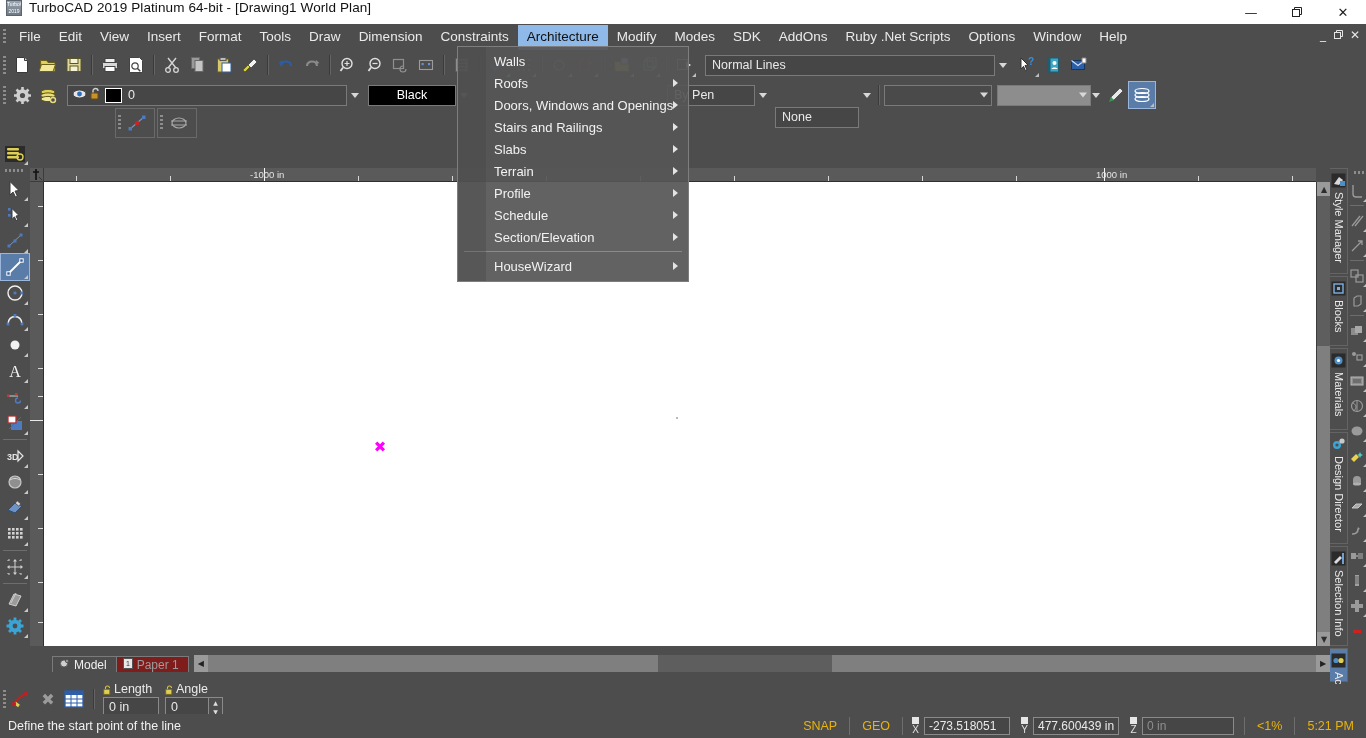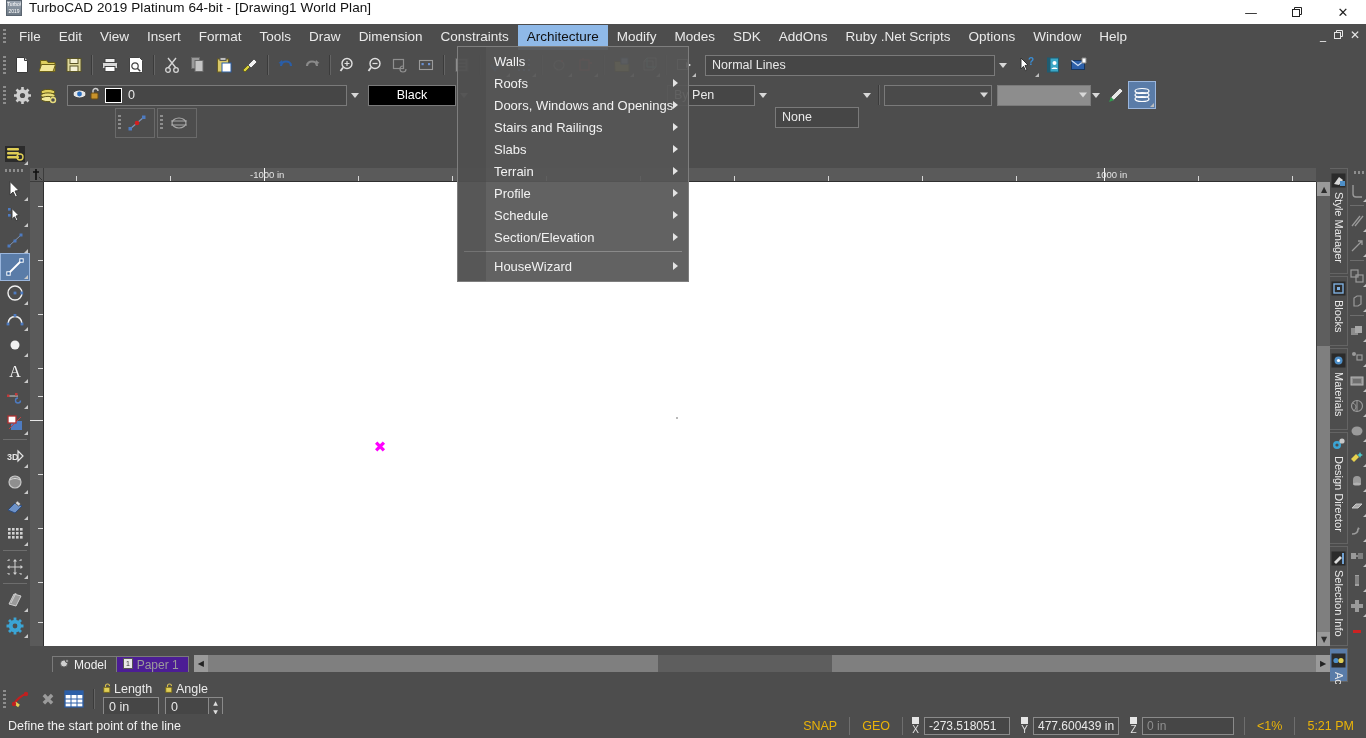--- a/index.html
+++ b/index.html
@@ -181,21 +181,21 @@
   
   .tabstrip {
     position:absolute; left:30px; bottom:66px; right:36px; height:18px;
     background:#4d4d4d; display:flex; align-items:flex-end;
   }
   .dtab {
     height:16px; padding:0 9px 0 6px; display:flex; align-items:center; gap:4px;
     background:#4d4d4d; border:1px solid #7a7a7a; border-bottom:none;
     font-size:12px; color:#f0f0f0; margin-right:-1px;
   }
-  .dtab.inactive { color:#9b9b9b; background:#4c1d95; }
+  .dtab.inactive { color:#9b9b9b; background:#7f1d1d; }
   .hsb { display:flex; align-items:center; flex:1; margin-left:6px; height:17px; }
   .hsb-track { position:relative; flex:1; height:17px; background:#7f7f7f; }
   .hsb-thumb { position:absolute; top:0; height:17px; background:#5e5e5e; }
   .hsb-btn {
     width:14px; height:17px; background:#9a9a9a; display:flex; align-items:center;
     justify-content:center; font-size:8px; color:#222;
     font-family:"DejaVu Sans", sans-serif;
   }
 
   
@@ -217,21 +217,21 @@
     position:absolute; right:0; bottom:1px; width:0; height:0;
     border-left:3px solid transparent; border-bottom:3px solid #c0c0c0;
   }
   .rsep { width:14px; height:1px; background:#6d6d6d; margin:2px 0; }
 
   
   .coordbar {
     position:absolute; left:0; bottom:24px; width:1366px; height:30px;
     background:#4d4d4d; display:flex; align-items:center;
   }
-  .lbl-lock { display:flex; gap:2px; font-size:12.5px; color:#eaeaea; }
+  .lbl-lock { display:flex; align-items:center; gap:2px; font-size:12.5px; color:#eaeaea; }
   .lockico { width:9px; height:10px; flex:none; }
   .numbox {
     height:20px; background:#464646; border:1px solid #8a8a8a; font-size:12.5px;
     color:#e9e9e9; display:flex; align-items:center; padding-left:5px;
   }
   .spin { width:14px; height:20px; display:flex; flex-direction:column; border:1px solid #8a8a8a; border-left:none; }
   .spin div { flex:1; display:flex; align-items:center; justify-content:center; font-size:6px; color:#ddd;
     font-family:"DejaVu Sans", sans-serif; background:#4d4d4d; }
 
   

